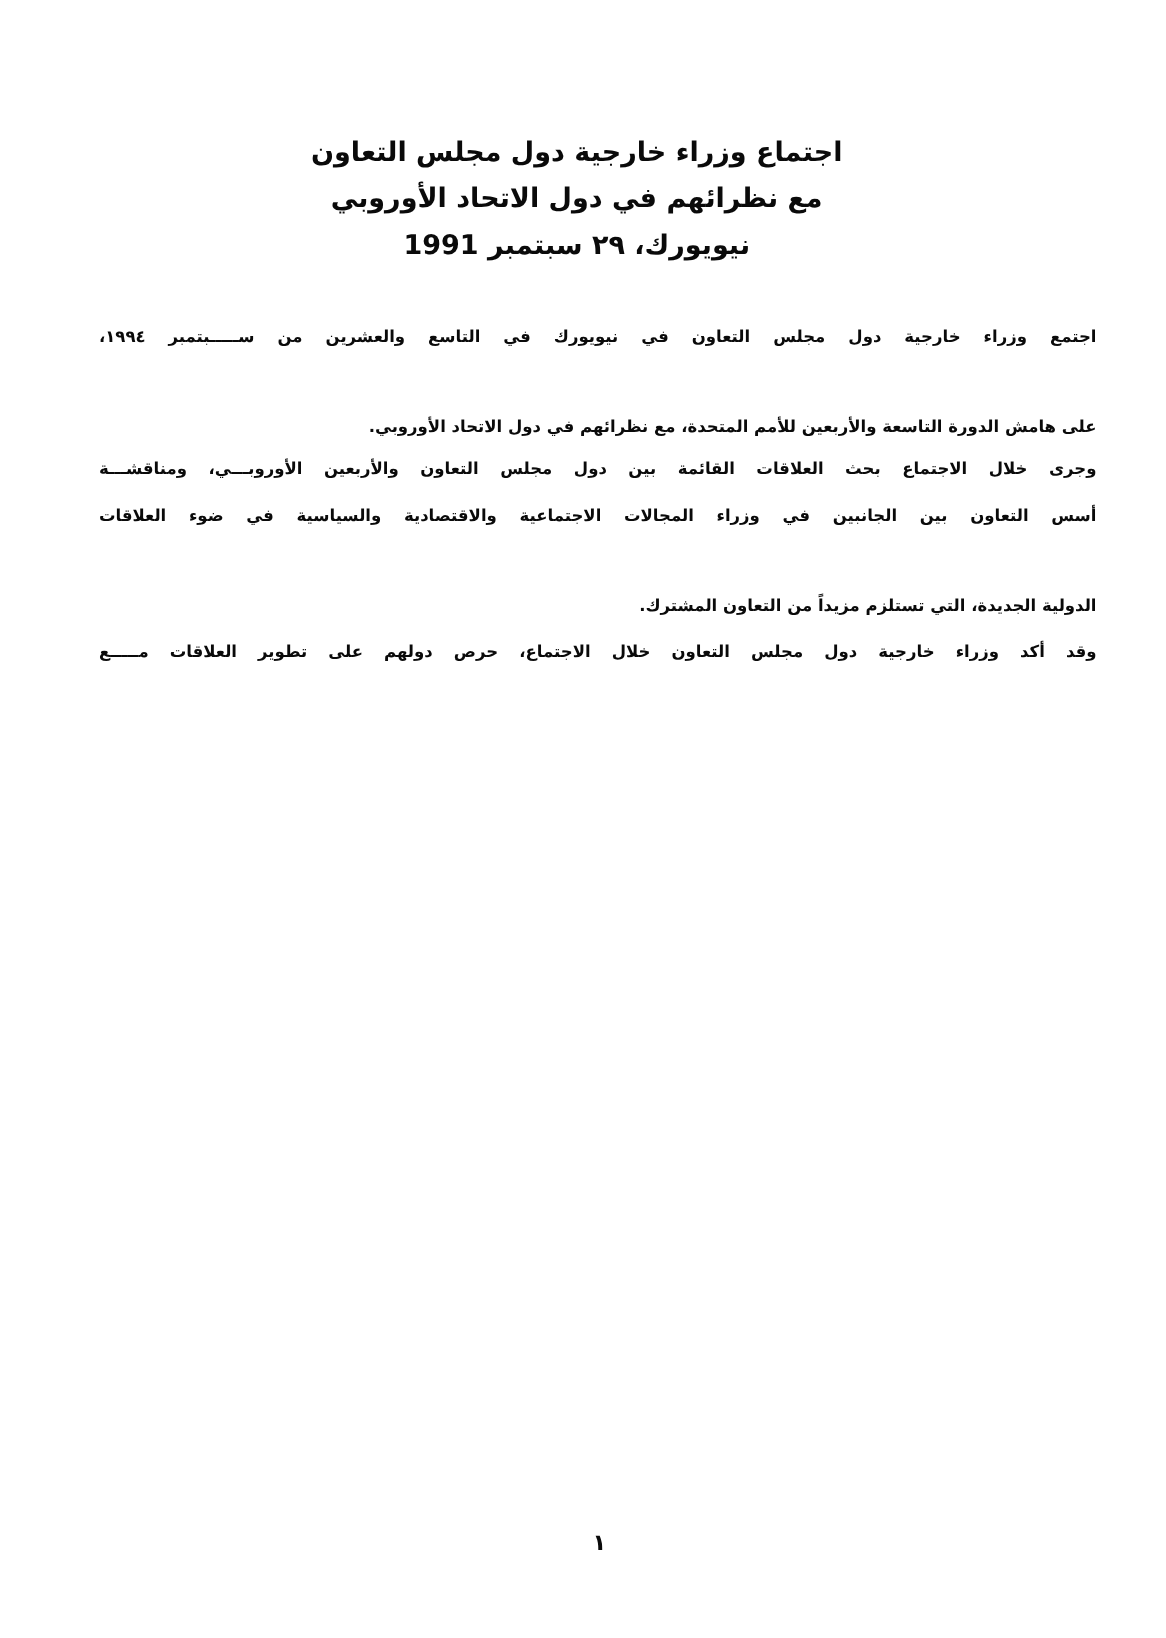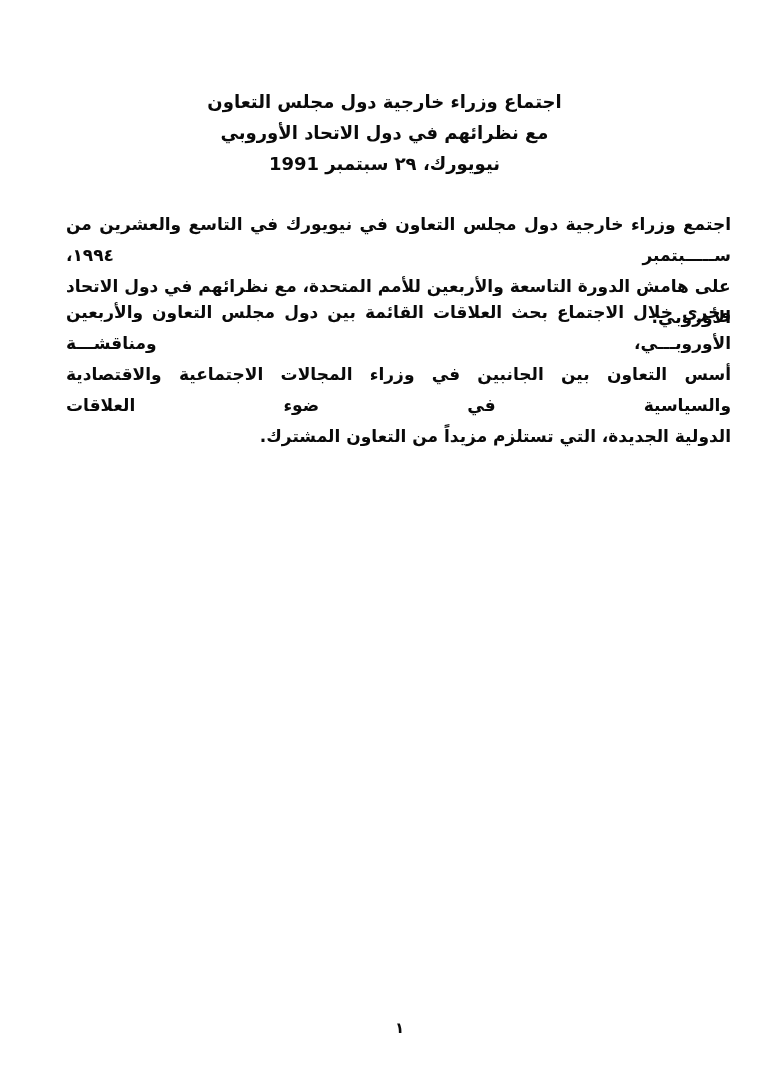--- a/index.html
+++ b/index.html
@@ -29,31 +29,32 @@
     text-align: center;
     font-size: 18px;
     font-weight: 700;
     line-height: 31px;
   }
   .para {
     position: absolute;
     left: 66px;
     right: 46px;
     direction: rtl;
-    font-size: 17px;
+    font-size: 11px;
     font-weight: 700;
     line-height: 31px;
   }
   .para .line {
     text-align: justify;
     text-align-last: justify;
   }
   .para .line.last {
     text-align: left;
     text-align-last: right;
+    margin-top: 29px;
   }
   .para-1 { top: 209px; }
   .para-2 { top: 297px; }
   .para-3 { top: 419px; }
   .page-number {
     position: absolute;
     top: 1016px;
     left: 0;
     right: 0;
     padding-left: 22px;
@@ -80,17 +81,18 @@
     <div class="line last">على هامش الدورة التاسعة والأربعين للأمم المتحدة، مع نظرائهم في دول الاتحاد الأوروبي.</div>
   </div>
 
   <div class="para para-2">
     <div class="line">وجرى خلال الاجتماع بحث العلاقات القائمة بين دول مجلس التعاون والأربعين الأوروبـــي، ومناقشـــة</div>
     <div class="line">أسس التعاون بين الجانبين في وزراء المجالات الاجتماعية والاقتصادية والسياسية في ضوء العلاقات</div>
     <div class="line last">الدولية الجديدة، التي تستلزم مزيداً من التعاون المشترك.</div>
   </div>
 
   <div class="para para-3">
+    <div class="line">وقد أكد وزراء خارجية دول مجلس التعاون خلال الاجتماع، حرص دولهم على تطوير العلاقات مـــــع</div>
   </div>
 
   <div class="page-number">١</div>
 
 </div>
 
 </body></html>

